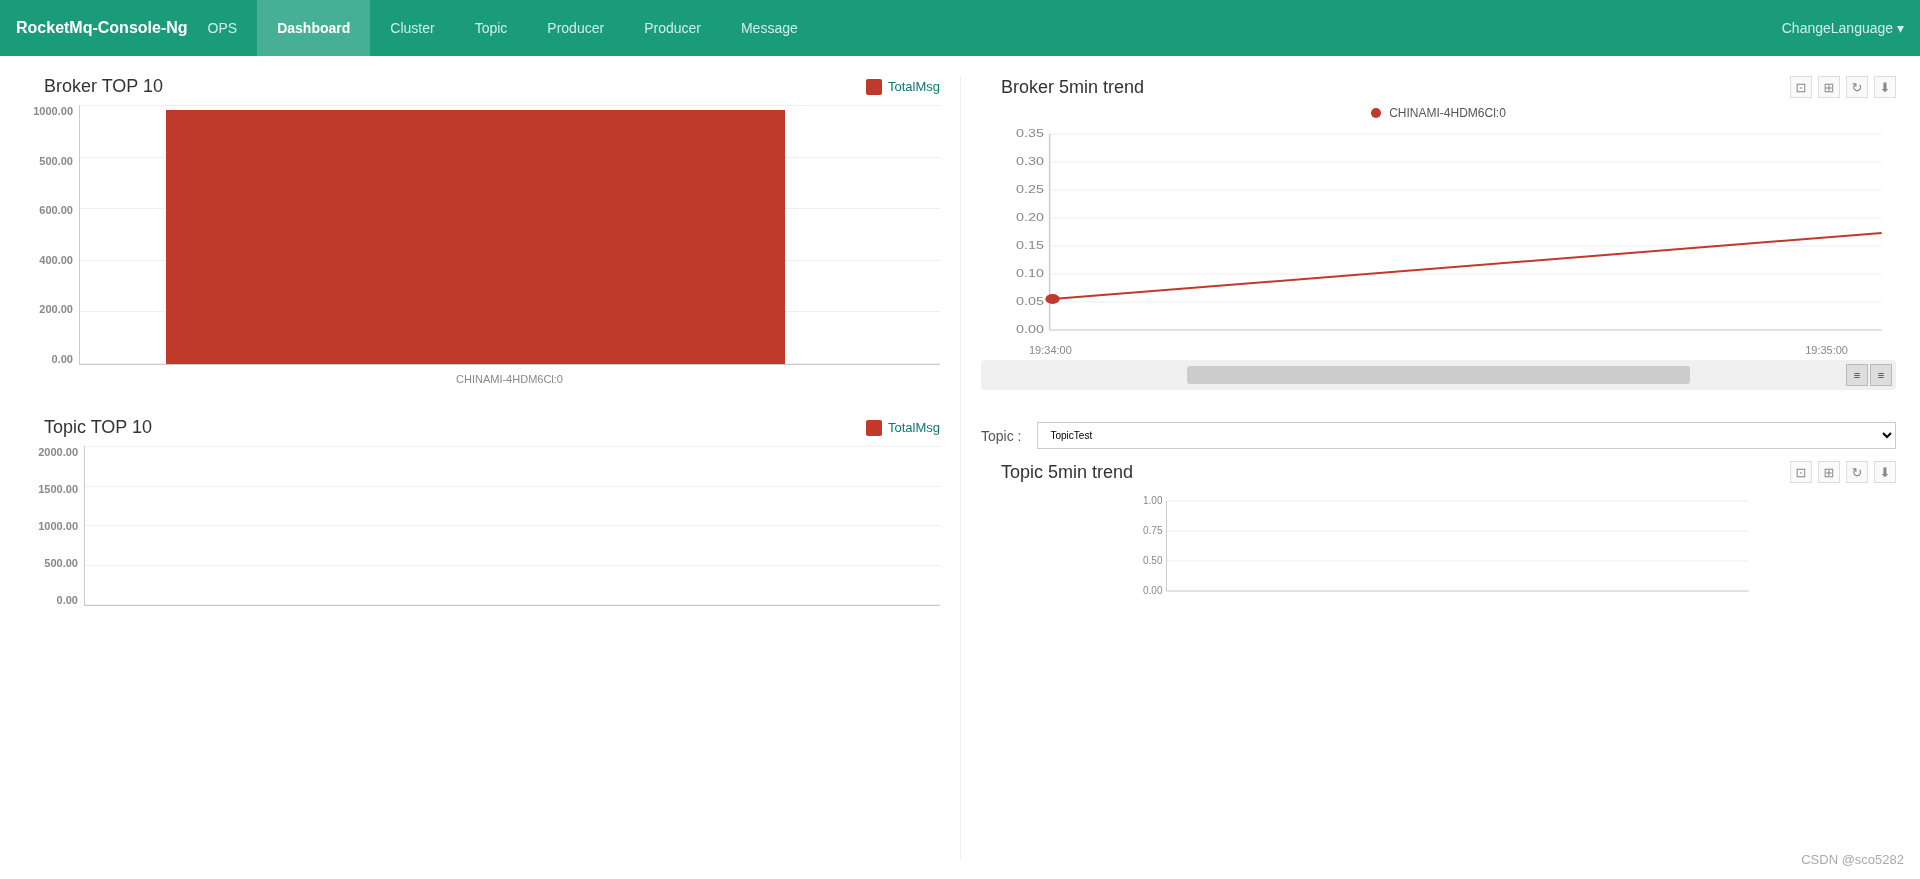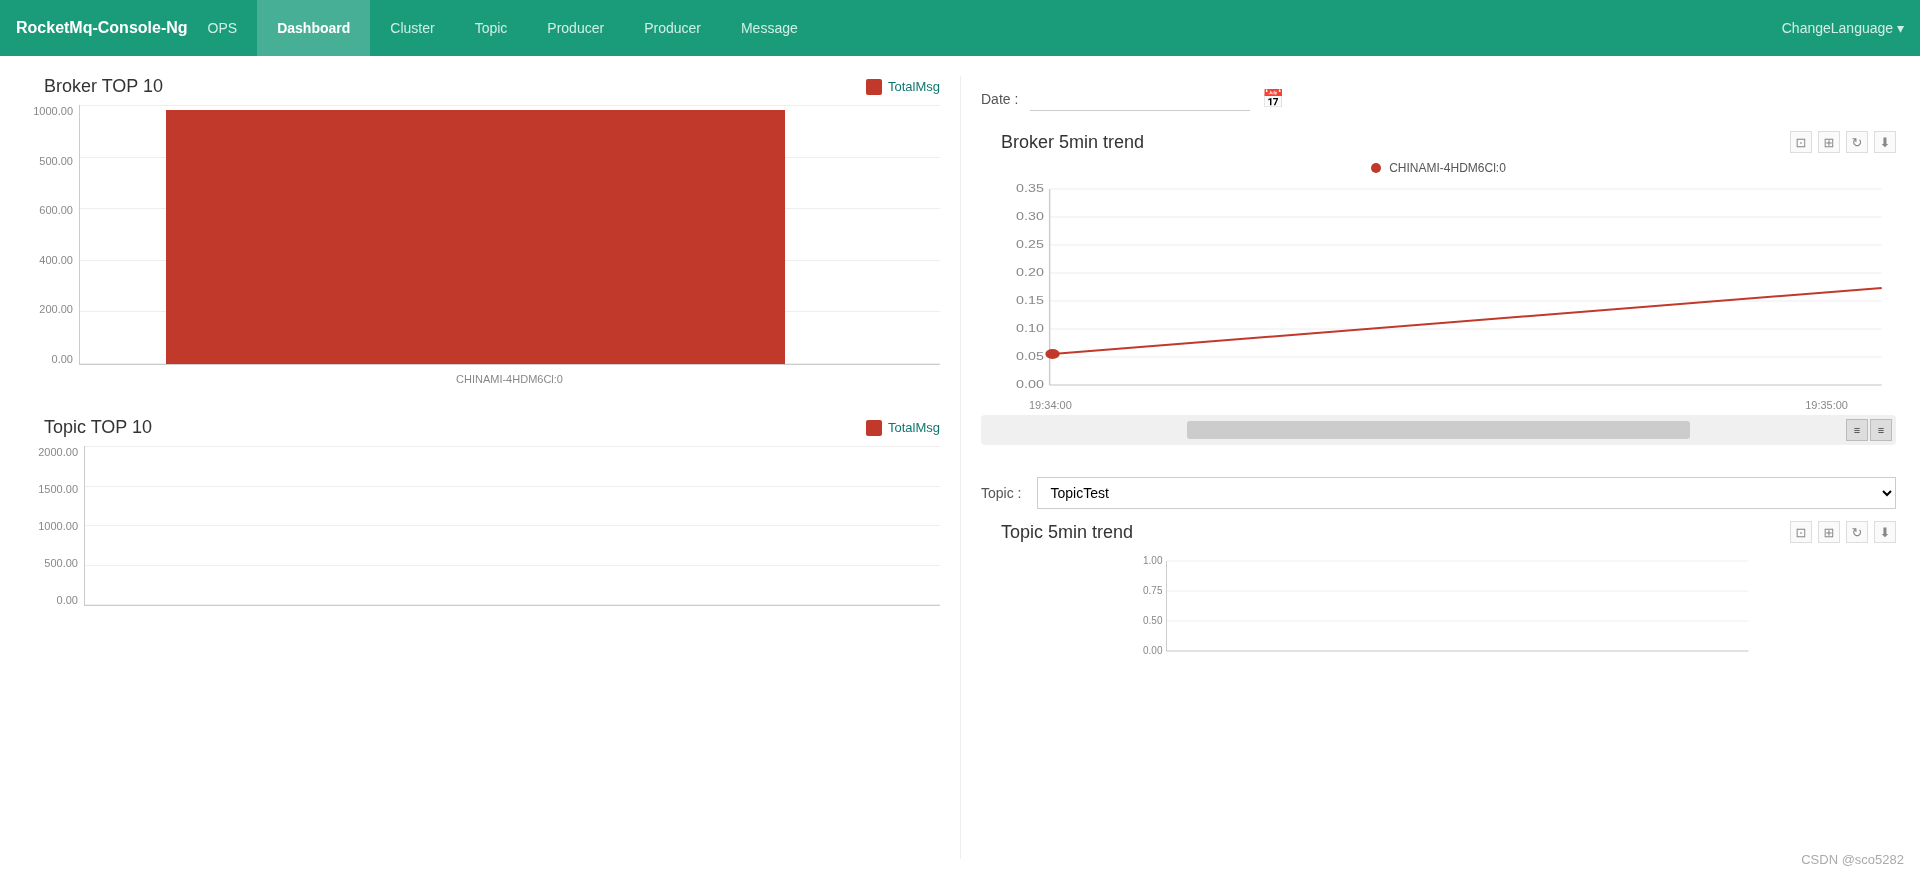--- a/index.html
+++ b/index.html
@@ -124,21 +124,21 @@
       height: 22px;
       display: flex;
       align-items: center;
       justify-content: center;
       cursor: pointer;
       color: #888;
       font-size: 13px;
       border: 1px solid #ddd;
       background: #fafafa;
     }
-    .y-label { font-size: 11px; color: #888; }
+    .y-label { font-size: 11px; color: #888; font-weight: bold; }
     .line-chart-svg {
       width: 100%;
       height: 240px;
       display: block;
     }
     .line-legend {
       display: flex;
       align-items: center;
       gap: 8px;
       font-size: 12px;
@@ -176,21 +176,21 @@
       display: flex;
       align-items: center;
       gap: 16px;
       margin-bottom: 12px;
     }
     .topic-label { font-size: 14px; color: #555; }
     .topic-select {
       flex: 1;
       border: 1px solid #ccc;
       padding: 6px 8px;
-      font-size: 14px;
+      font-size: 10px;
       background: #fff;
       cursor: pointer;
       outline: none;
     }
 
     
     .watermark {
       position: fixed;
       bottom: 12px;
       right: 16px;
@@ -286,25 +286,20 @@
             <div style="border-top:1px solid #eee;width:100%;"></div>
           </div>
         </div>
       </div>
     </div>
 
   </div>
 
   <div class="right-col">
 
-    <div class="date-row">
-      <span class="date-label">Date :</span>
-      <input class="date-input" type="text" style="border-top: none; border-right: none; border-left: none; border-image: initial; border-bottom: 1px solid rgb(204, 204, 204); width: 220px; padding: 4px 8px; font-size: 14px;">
-      <span class="calendar-icon">📅</span>
-    </div>
 
     <div class="chart-section">
       <div class="chart-header">
         <span class="chart-title">Broker 5min trend</span>
         <div class="chart-actions">
           <div class="chart-action-btn">⊡</div>
           <div class="chart-action-btn">⊞</div>
           <div class="chart-action-btn">↻</div>
           <div class="chart-action-btn">⬇</div>
         </div>

